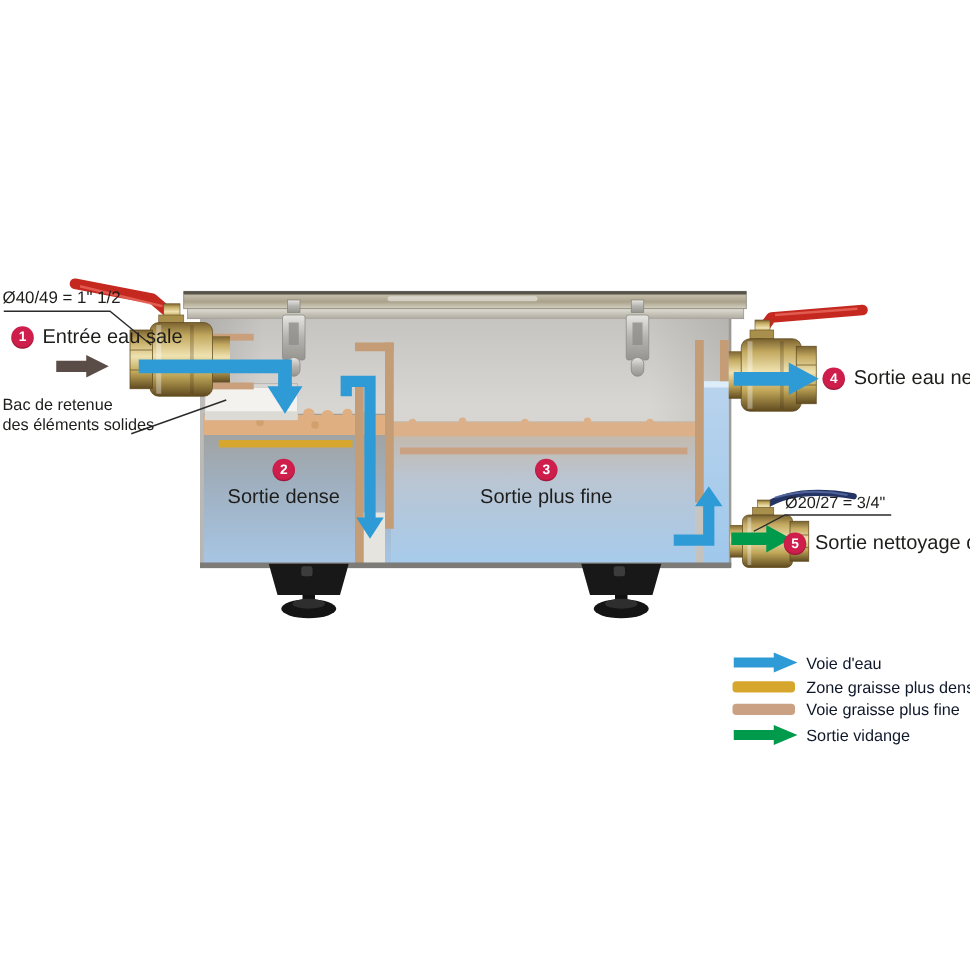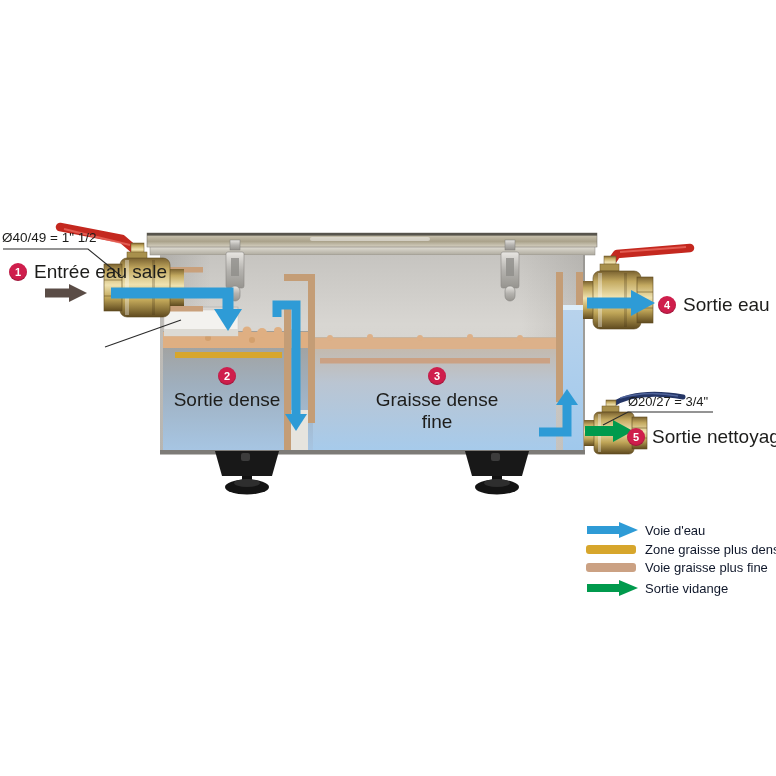--- a/index.html
+++ b/index.html
@@ -5,21 +5,21 @@
   html,body{margin:0;padding:0;background:#fff;}
   .stage{
     position:relative;width:776px;height:776px;background:#ffffff;overflow:hidden;
     font-family:"Liberation Sans",sans-serif;color:#1d1d1b;
   }
   .stage svg.art{position:absolute;left:0;top:0;}
   .ann{position:absolute;font-size:13px;line-height:15.5px;white-space:nowrap;}
   .ann.size{font-size:13.5px;}
   .callout-row{position:absolute;display:flex;align-items:center;gap:7px;white-space:nowrap;}
   .callout-col{position:absolute;display:flex;flex-direction:column;align-items:center;gap:4px;text-align:center;}
-  .callout-label{font-size:19px;color:#1d1d1b;}
+  .callout-label{font-size:16px;color:#1d1d1b;}
   .badge{
     width:18px;height:18px;border-radius:50%;background:#cf1e4c;color:#fff;
     font-size:11px;font-weight:bold;display:flex;align-items:center;justify-content:center;
     flex:0 0 auto;box-shadow:inset 0 -1px 1px rgba(0,0,0,.25);
   }
   .legend{position:absolute;left:586px;top:520px;display:flex;flex-direction:column;}
   .lg-row{display:flex;align-items:center;height:20px;margin-bottom:4px;}
   .lg-row.bar-row{height:11px;margin-bottom:7px;}
   .lg-row.bar-row2{height:11px;margin-bottom:5px;}
   .lg-swatch{flex:0 0 auto;margin-right:7px;}
@@ -253,29 +253,33 @@
     </g>
   </svg>
 
   <div class="ann size" style="left:2px;top:230px;">Ø40/49 = 1" 1/2</div>
 
   <div class="callout-row" style="left:9px;top:261px;">
     <div class="badge">1</div>
     <span class="callout-label">Entrée eau sale</span>
   </div>
 
+  <div class="ann" style="left:2px;top:316px;">
+    <div>Bac de retenue</div>
+    <div>des éléments solides</div>
+  </div>
 
   <div class="callout-col" style="left:157px;top:367px;width:140px;">
     <div class="badge">2</div>
     <span class="callout-label">Sortie dense</span>
   </div>
 
   <div class="callout-col" style="left:367px;top:367px;width:140px;">
     <div class="badge">3</div>
-    <span class="callout-label">Graisse dense fine</span>
+    <span class="callout-label">Sortie plus fine</span>
   </div>
 
   <div class="callout-row" style="left:658px;top:294px;">
     <div class="badge">4</div>
     <span class="callout-label">Sortie eau nettoyée</span>
   </div>
 
   <div class="ann" style="left:628px;top:394px;">Ø20/27 = 3/4"</div>
 
   <div class="callout-row" style="left:627px;top:426px;">

